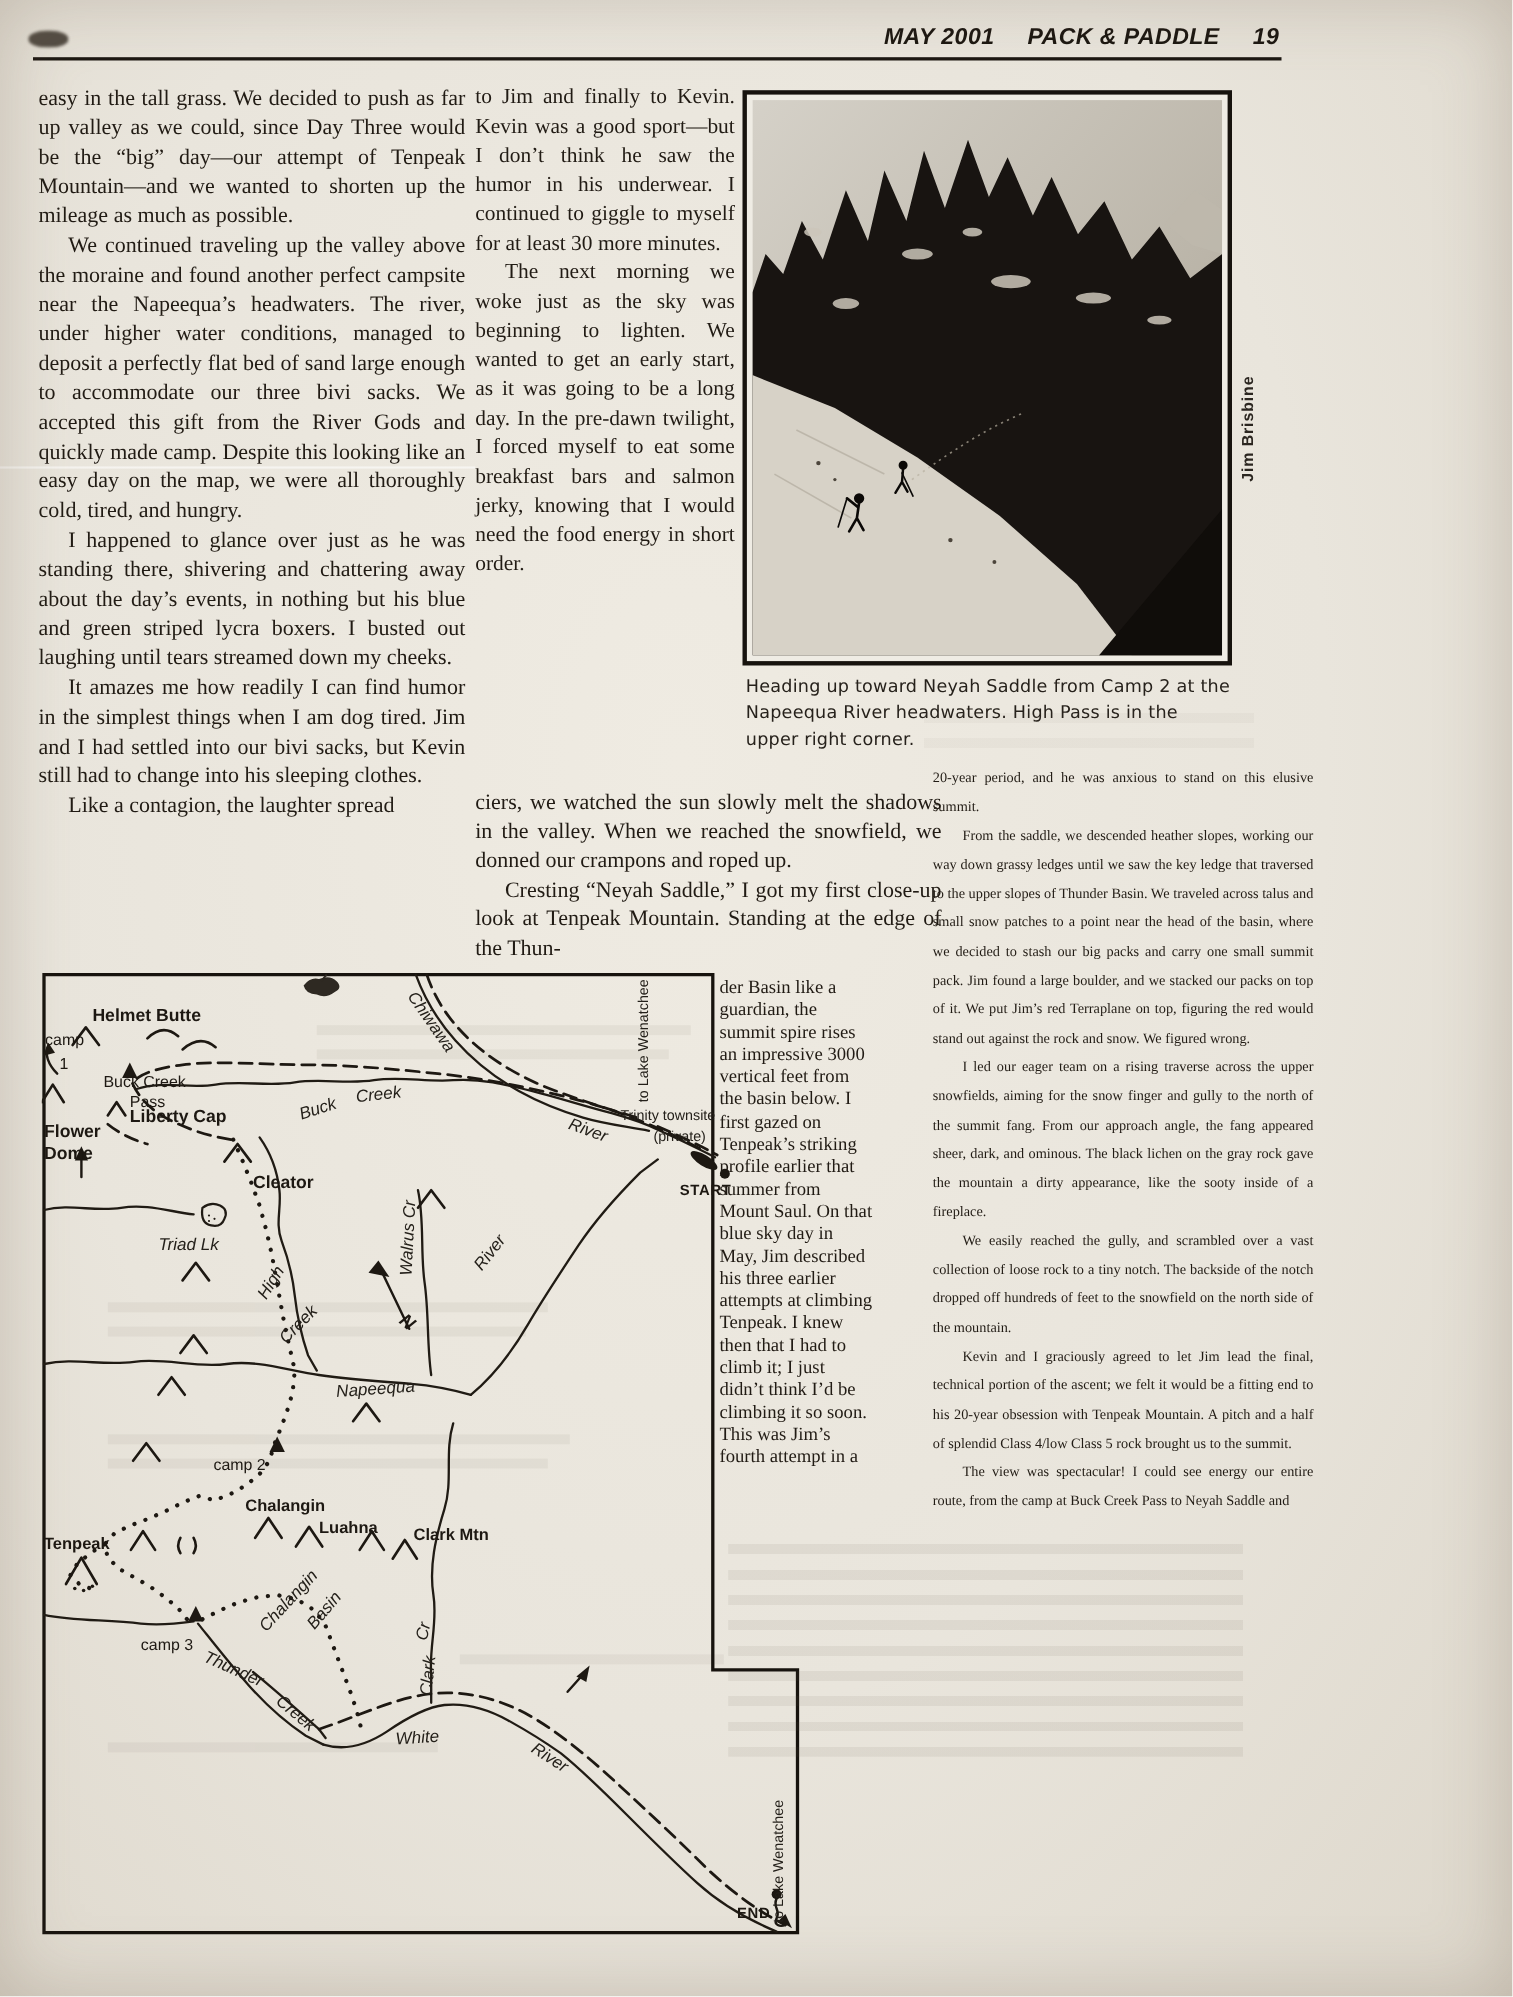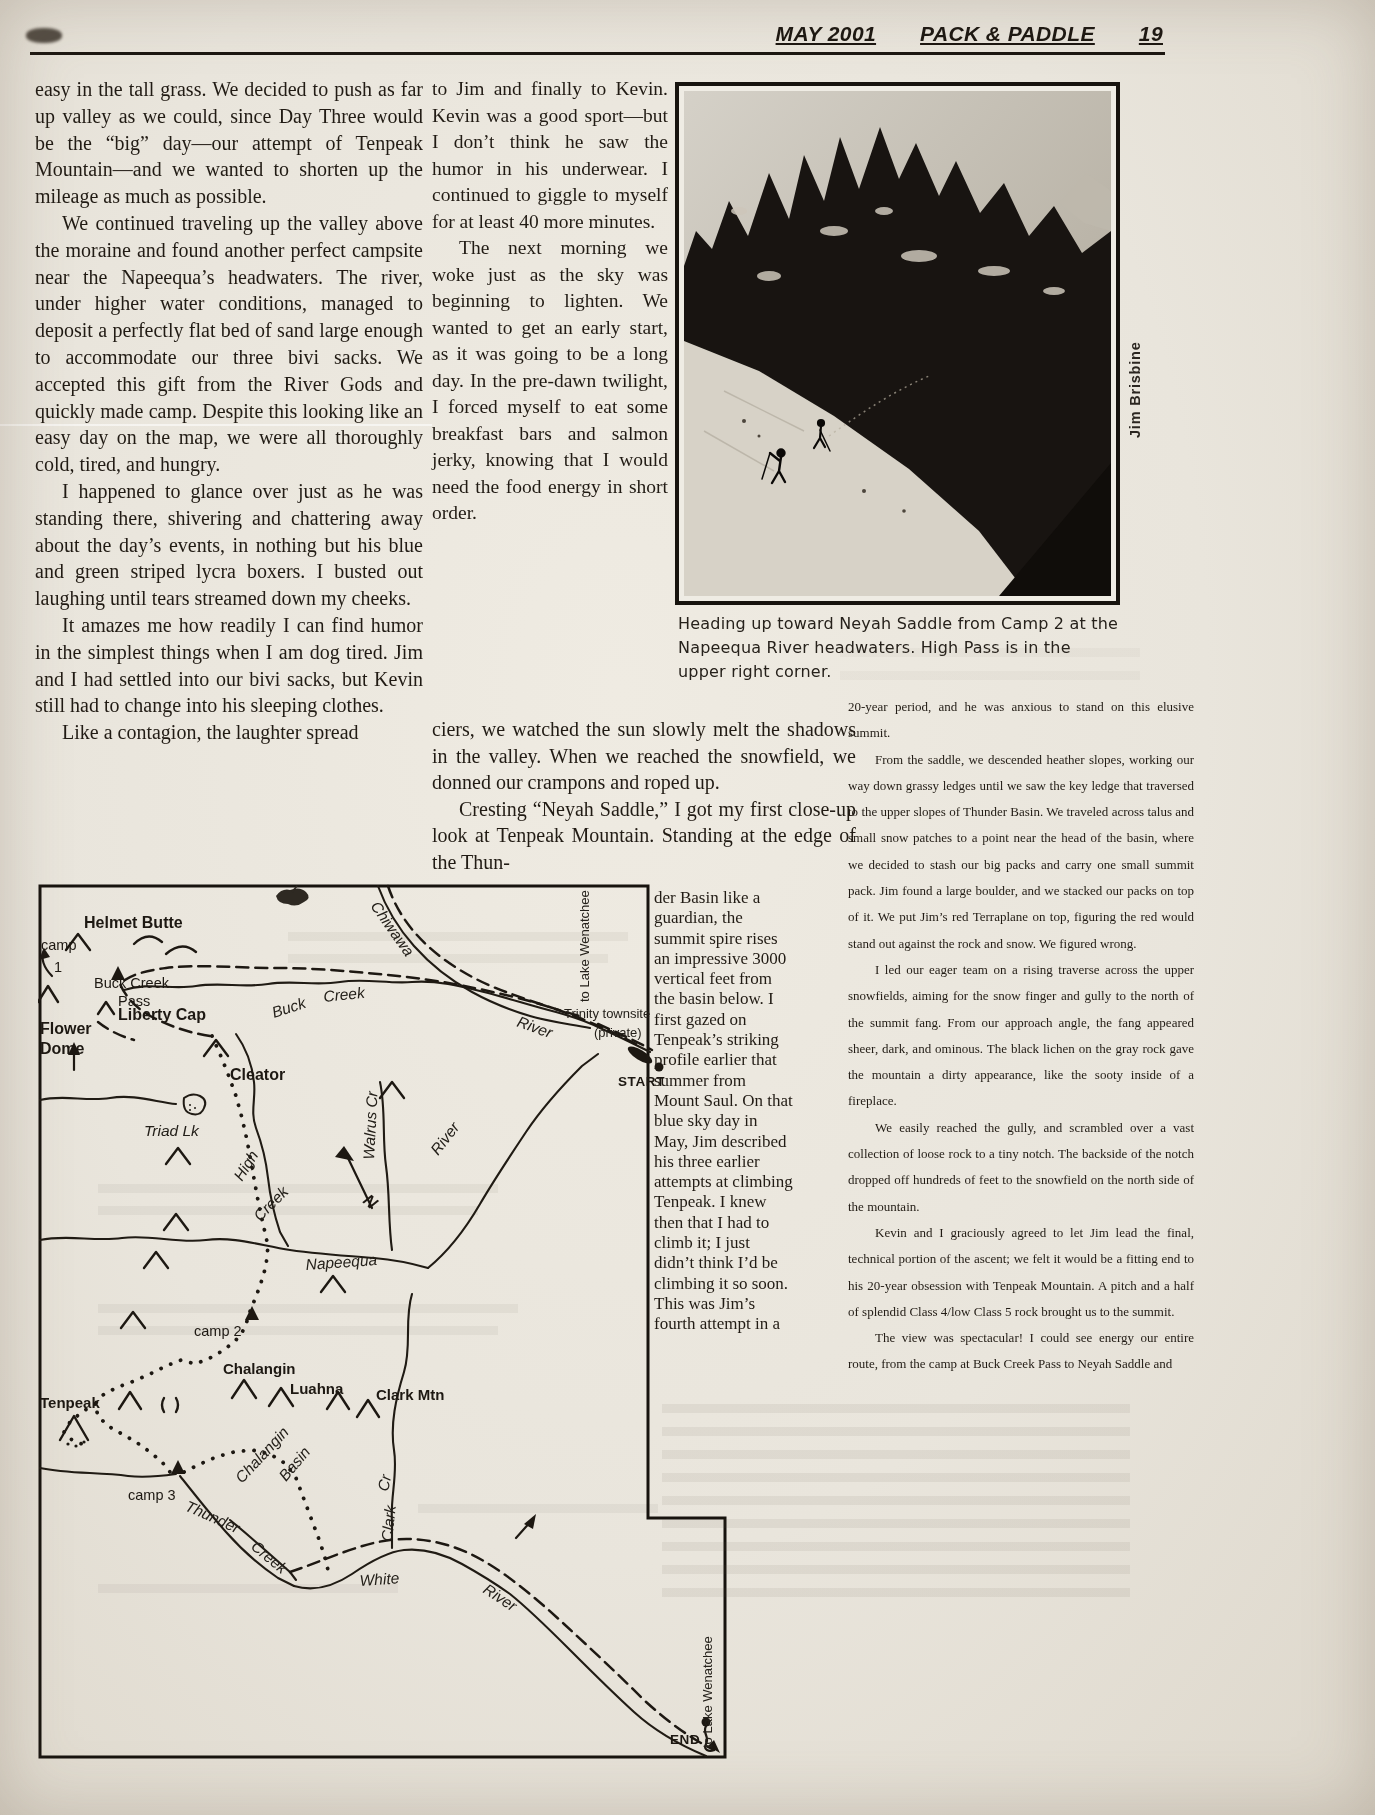--- a/index.html
+++ b/index.html
@@ -1,22 +1,22 @@
 <!DOCTYPE html>
 <html><head>
 <meta charset="utf-8">
 <style>
   html,body{margin:0;padding:0;}
   #page{position:relative;width:1375px;height:1815px;overflow:hidden;
     background:radial-gradient(ellipse at 45% 38%, #efebe2 0%, #e9e5dc 55%, #ddd7cb 100%);
     font-family:"Liberation Serif",serif;color:#221c15;}
   .vignette{position:absolute;inset:0;box-shadow:inset 0 0 70px rgba(110,95,75,.28);pointer-events:none;z-index:9;}
   
-  #masthead{position:absolute;top:22px;right:212px;display:flex;gap:44px;align-items:baseline;
-    font:italic 700 21px "Liberation Sans",sans-serif;color:#1b1610;letter-spacing:.4px;text-decoration:underline;}
+  #masthead{position:absolute;top:22px;right:212px;display:flex;gap:30px;align-items:baseline;
+    font:italic 700 21px "Liberation Sans",sans-serif;color:#1b1610;letter-spacing:.4px;}
   #head-rule{position:absolute;top:52px;left:30px;width:1135px;height:3px;background:#1c1711;}
   .smudge{position:absolute;left:26px;top:28px;width:36px;height:15px;background:#3a332a;border-radius:45%;filter:blur(1.5px);opacity:.85;}
   .crease{position:absolute;left:0;top:424px;width:432px;height:2px;background:rgba(255,255,255,.55);}
   
   .col{position:absolute;text-align:justify;color:#211b14;}
   .col p{margin:0;}
   .col p + p{text-indent:27px;}
   #col-left{left:35px;top:76px;width:388px;font-size:20px;line-height:26.8px;}
   #col-mid-a{left:432px;top:76px;width:236px;font-size:19.5px;line-height:26.5px;}
   #col-mid-b{left:432px;top:716px;width:424px;font-size:20px;line-height:26.5px;}
@@ -64,21 +64,21 @@
 
   <div class="col" id="col-left">
     <p>easy in the tall grass. We decided to push as far up valley as we could, since Day Three would be the “big” day—our attempt of Tenpeak Mountain—and we wanted to shorten up the mileage as much as possible.</p>
     <p>We continued traveling up the valley above the moraine and found another perfect campsite near the Napeequa’s headwaters. The river, under higher water conditions, managed to deposit a perfectly flat bed of sand large enough to accommodate our three bivi sacks. We accepted this gift from the River Gods and quickly made camp. Despite this looking like an easy day on the map, we were all thoroughly cold, tired, and hungry.</p>
     <p>I happened to glance over just as he was standing there, shivering and chattering away about the day’s events, in nothing but his blue and green striped lycra boxers. I busted out laughing until tears streamed down my cheeks.</p>
     <p>It amazes me how readily I can find humor in the simplest things when I am dog tired. Jim and I had settled into our bivi sacks, but Kevin still had to change into his sleeping clothes.</p>
     <p>Like a contagion, the laughter spread</p>
   </div>
 
   <div class="col" id="col-mid-a">
-    <p>to Jim and finally to Kevin. Kevin was a good sport—but I don’t think he saw the humor in his underwear. I continued to giggle to myself for at least 40 more minutes.</p>
+    <p>to Jim and finally to Kevin. Kevin was a good sport—but I don’t think he saw the humor in his underwear. I continued to giggle to myself for at least 30 more minutes.</p>
     <p>The next morning we woke just as the sky was beginning to lighten. We wanted to get an early start, as it was going to be a long day. In the pre-dawn twilight, I forced myself to eat some breakfast bars and salmon jerky, knowing that I would need the food energy in short order.</p>
   </div>
 
   <div class="col" id="col-mid-b">
     <p>ciers, we watched the sun slowly melt the shadows in the valley. When we reached the snowfield, we donned our crampons and roped up.</p>
     <p>Cresting “Neyah Saddle,” I got my first close-up look at Tenpeak Mountain. Standing at the edge of the Thun-</p>
   </div>
 
   <div class="col" id="col-mid-c">
     <p>der Basin like a guardian, the summit spire rises an impressive 3000 vertical feet from the basin below. I first gazed on Tenpeak’s striking profile earlier that summer from Mount Saul. On that blue sky day in May, Jim described his three earlier attempts at climbing Tenpeak. I knew then that I had to climb it; I just didn’t think I’d be climbing it so soon. This was Jim’s fourth attempt in a</p>

